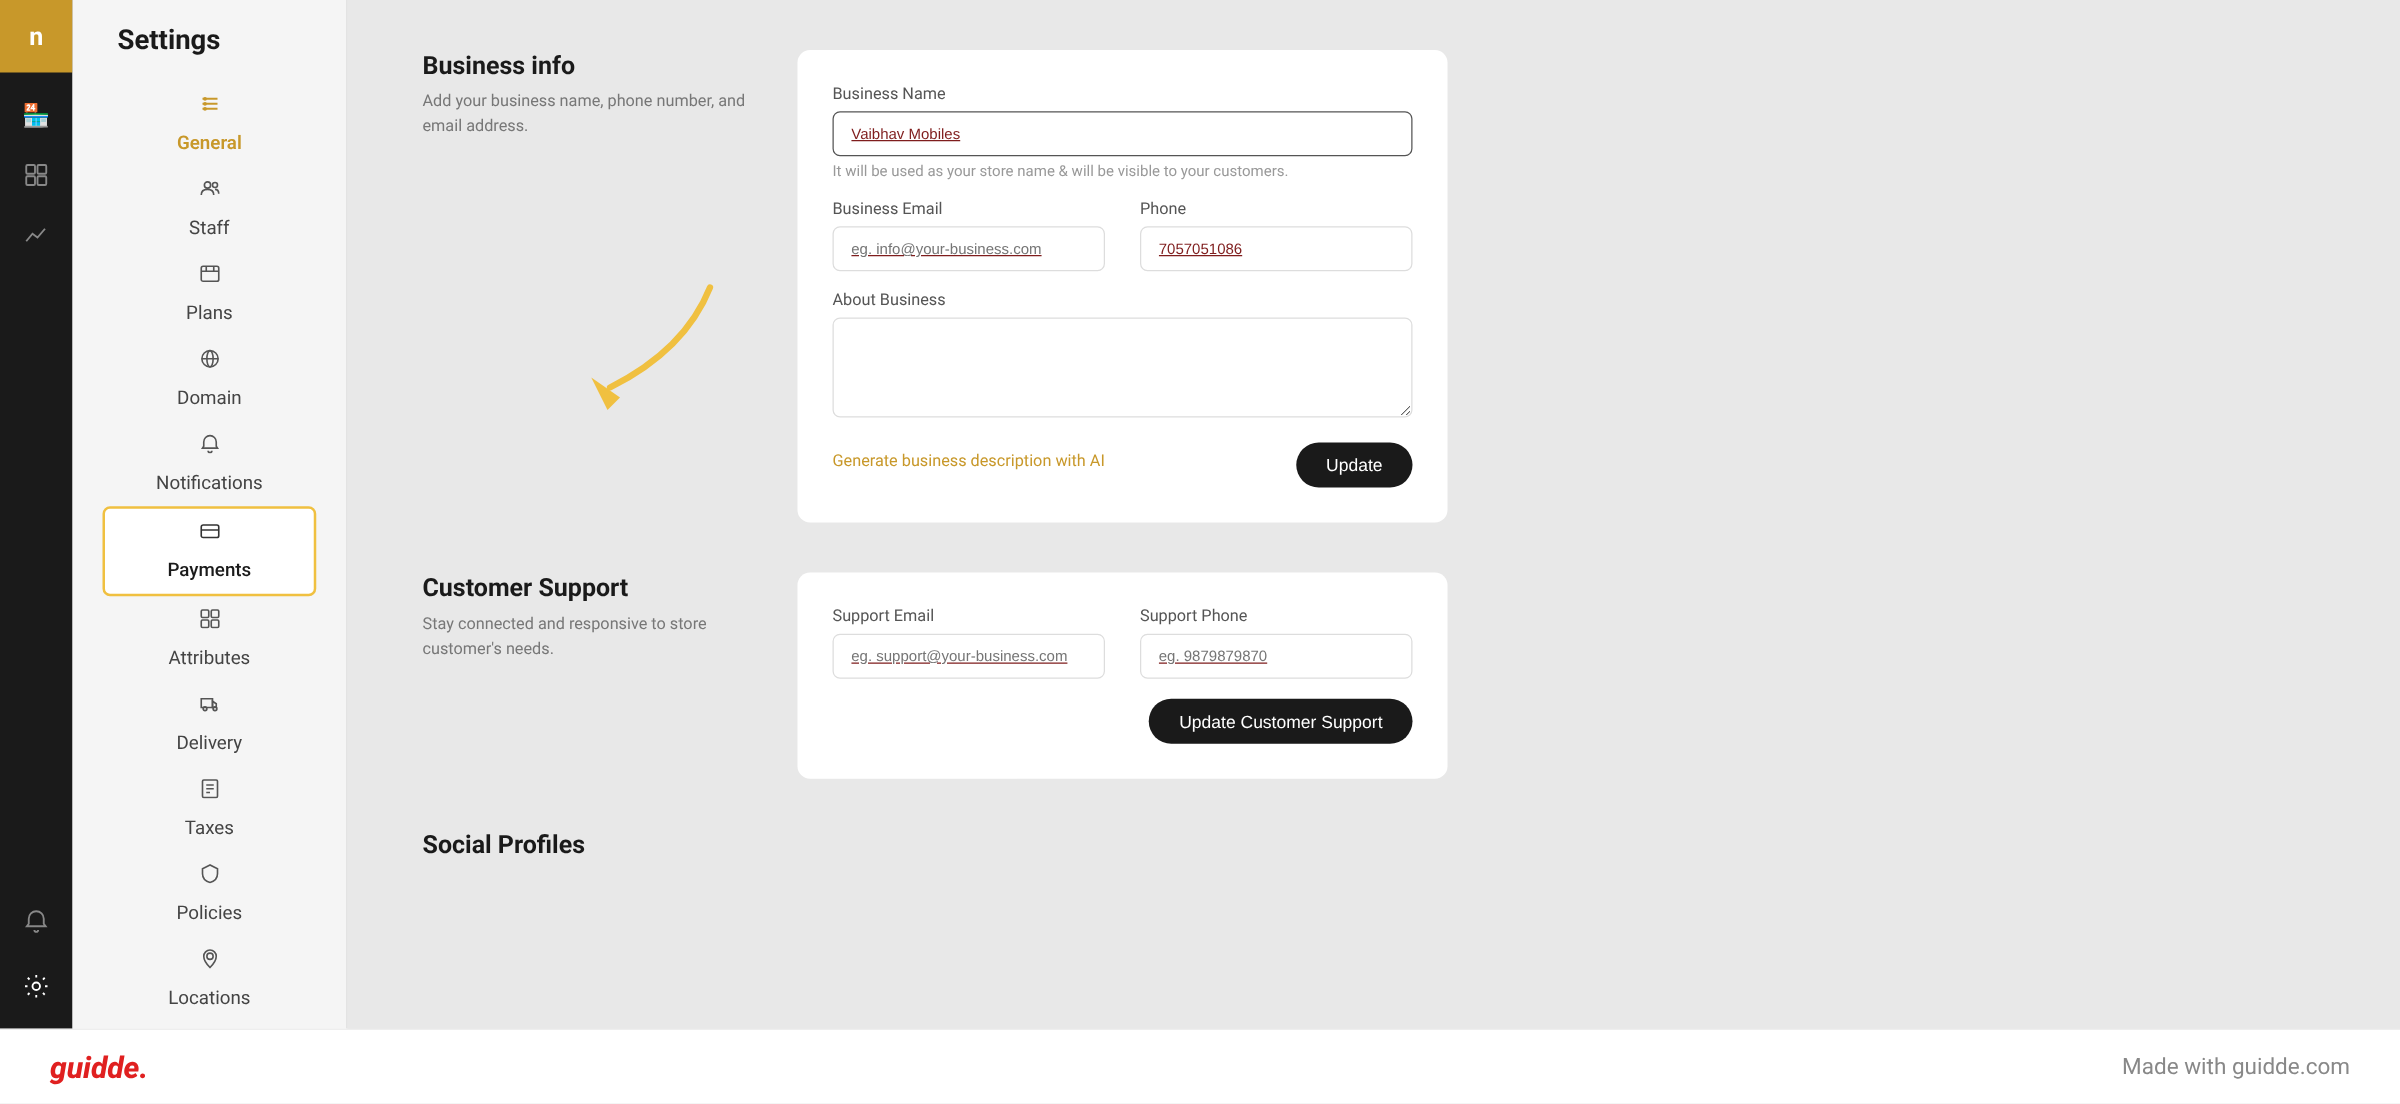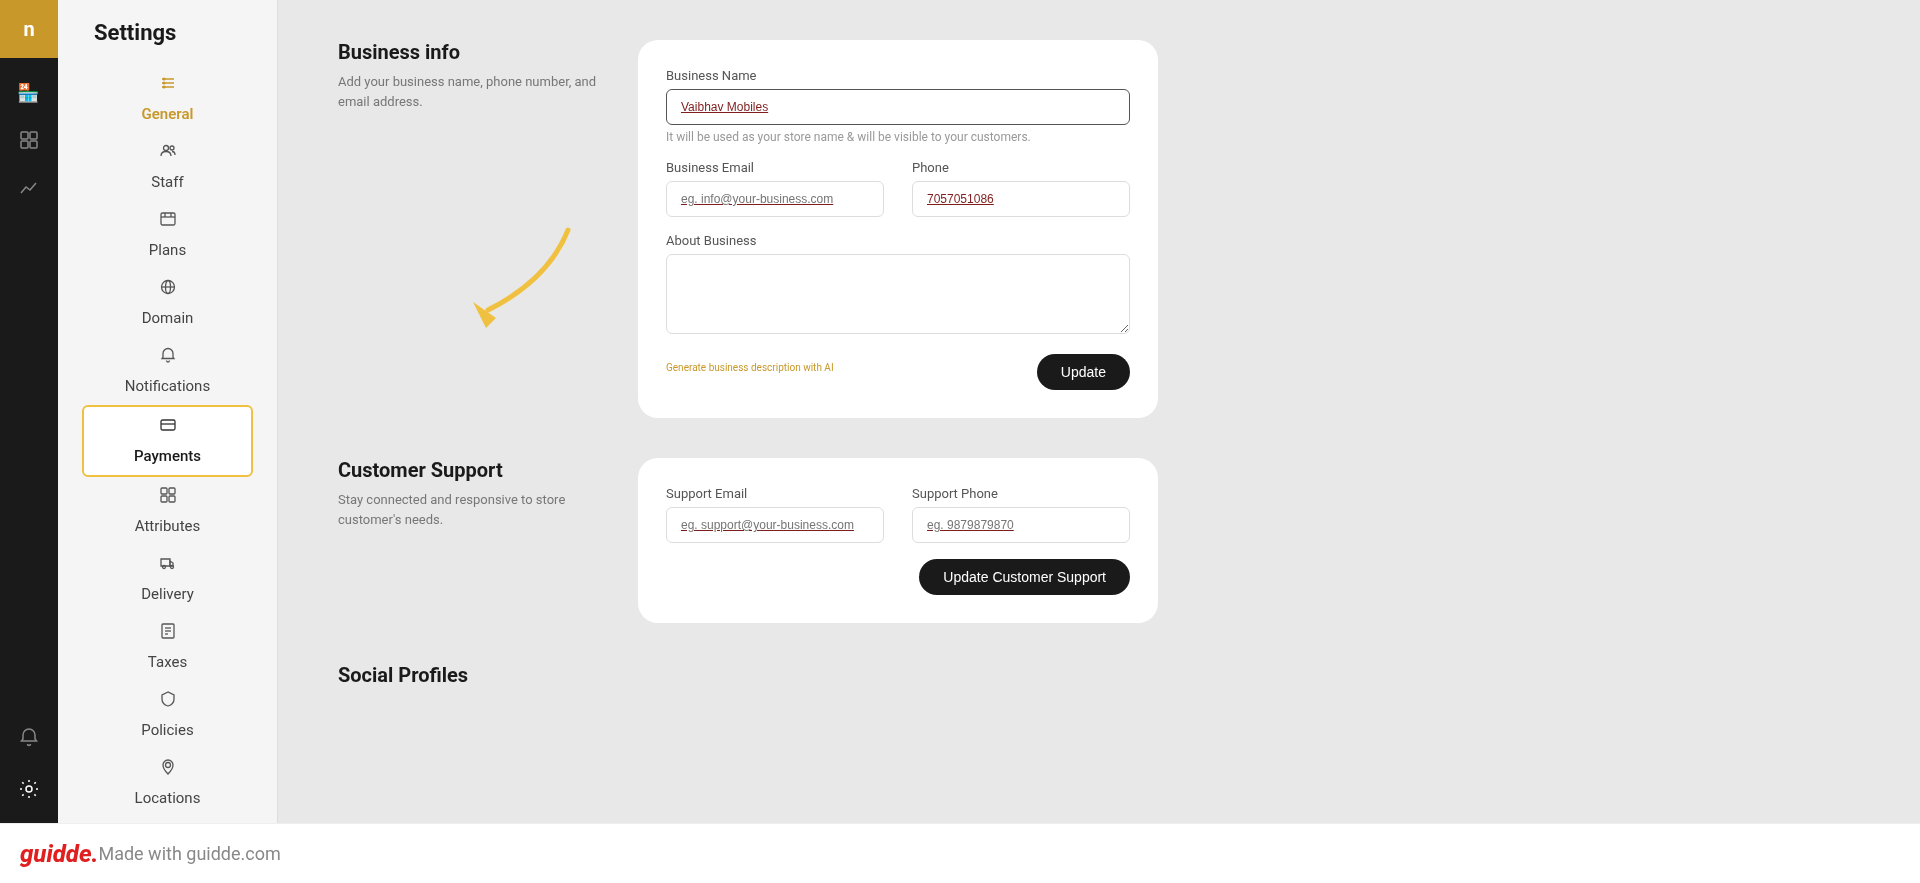--- a/index.html
+++ b/index.html
@@ -95,21 +95,21 @@
     }
 
     
     .section { display: flex; gap: 40px; margin-bottom: 40px; }
     .section-left { width: 260px; flex-shrink: 0; }
     .section-title { font-size: 20px; font-weight: 700; color: #1a1a1a; margin-bottom: 8px; }
     .section-desc { font-size: 13px; color: #777; line-height: 1.5; }
 
     .section-card {
       background: white;
-      border-radius: 20px;
+      border-radius: 10px;
       padding: 28px;
       flex: 1;
       max-width: 520px;
     }
 
     .form-group { margin-bottom: 16px; }
     .form-label { font-size: 13px; color: #555; margin-bottom: 6px; display: block; }
     .form-row { display: flex; gap: 28px; margin-bottom: 16px; }
     .form-row .form-group { flex: 1; margin-bottom: 0; }
 
@@ -136,21 +136,21 @@
       border-radius: 6px;
       font-size: 14px;
       color: #333;
       background: white;
       resize: vertical;
       outline: none;
     }
 
     .ai-link {
       color: #c8982a;
-      font-size: 10px;
+      font-size: 13px;
       text-align: right;
       display: block;
       cursor: pointer;
       margin-bottom: 12px;
     }
 
     .btn-dark {
       background: #1a1a1a;
       color: white;
       border: none;
@@ -162,21 +162,22 @@
     }
 
     .clearfix::after { content: ''; display: table; clear: both; }
 
     
     .footer {
       height: 60px;
       background: white;
       display: flex;
       align-items: center;
-      padding: 0 20px;
+      justify-content: space-between;
+      padding: 0 40px;
       border-top: 1px solid #eee;
       flex-shrink: 0;
     }
     .footer-logo { color: #e02020; font-size: 24px; font-weight: 800; font-style: italic; }
     .footer-text { color: #888; font-size: 18px; }
 
     
     .content-area {
       position: relative;
       flex: 1;

